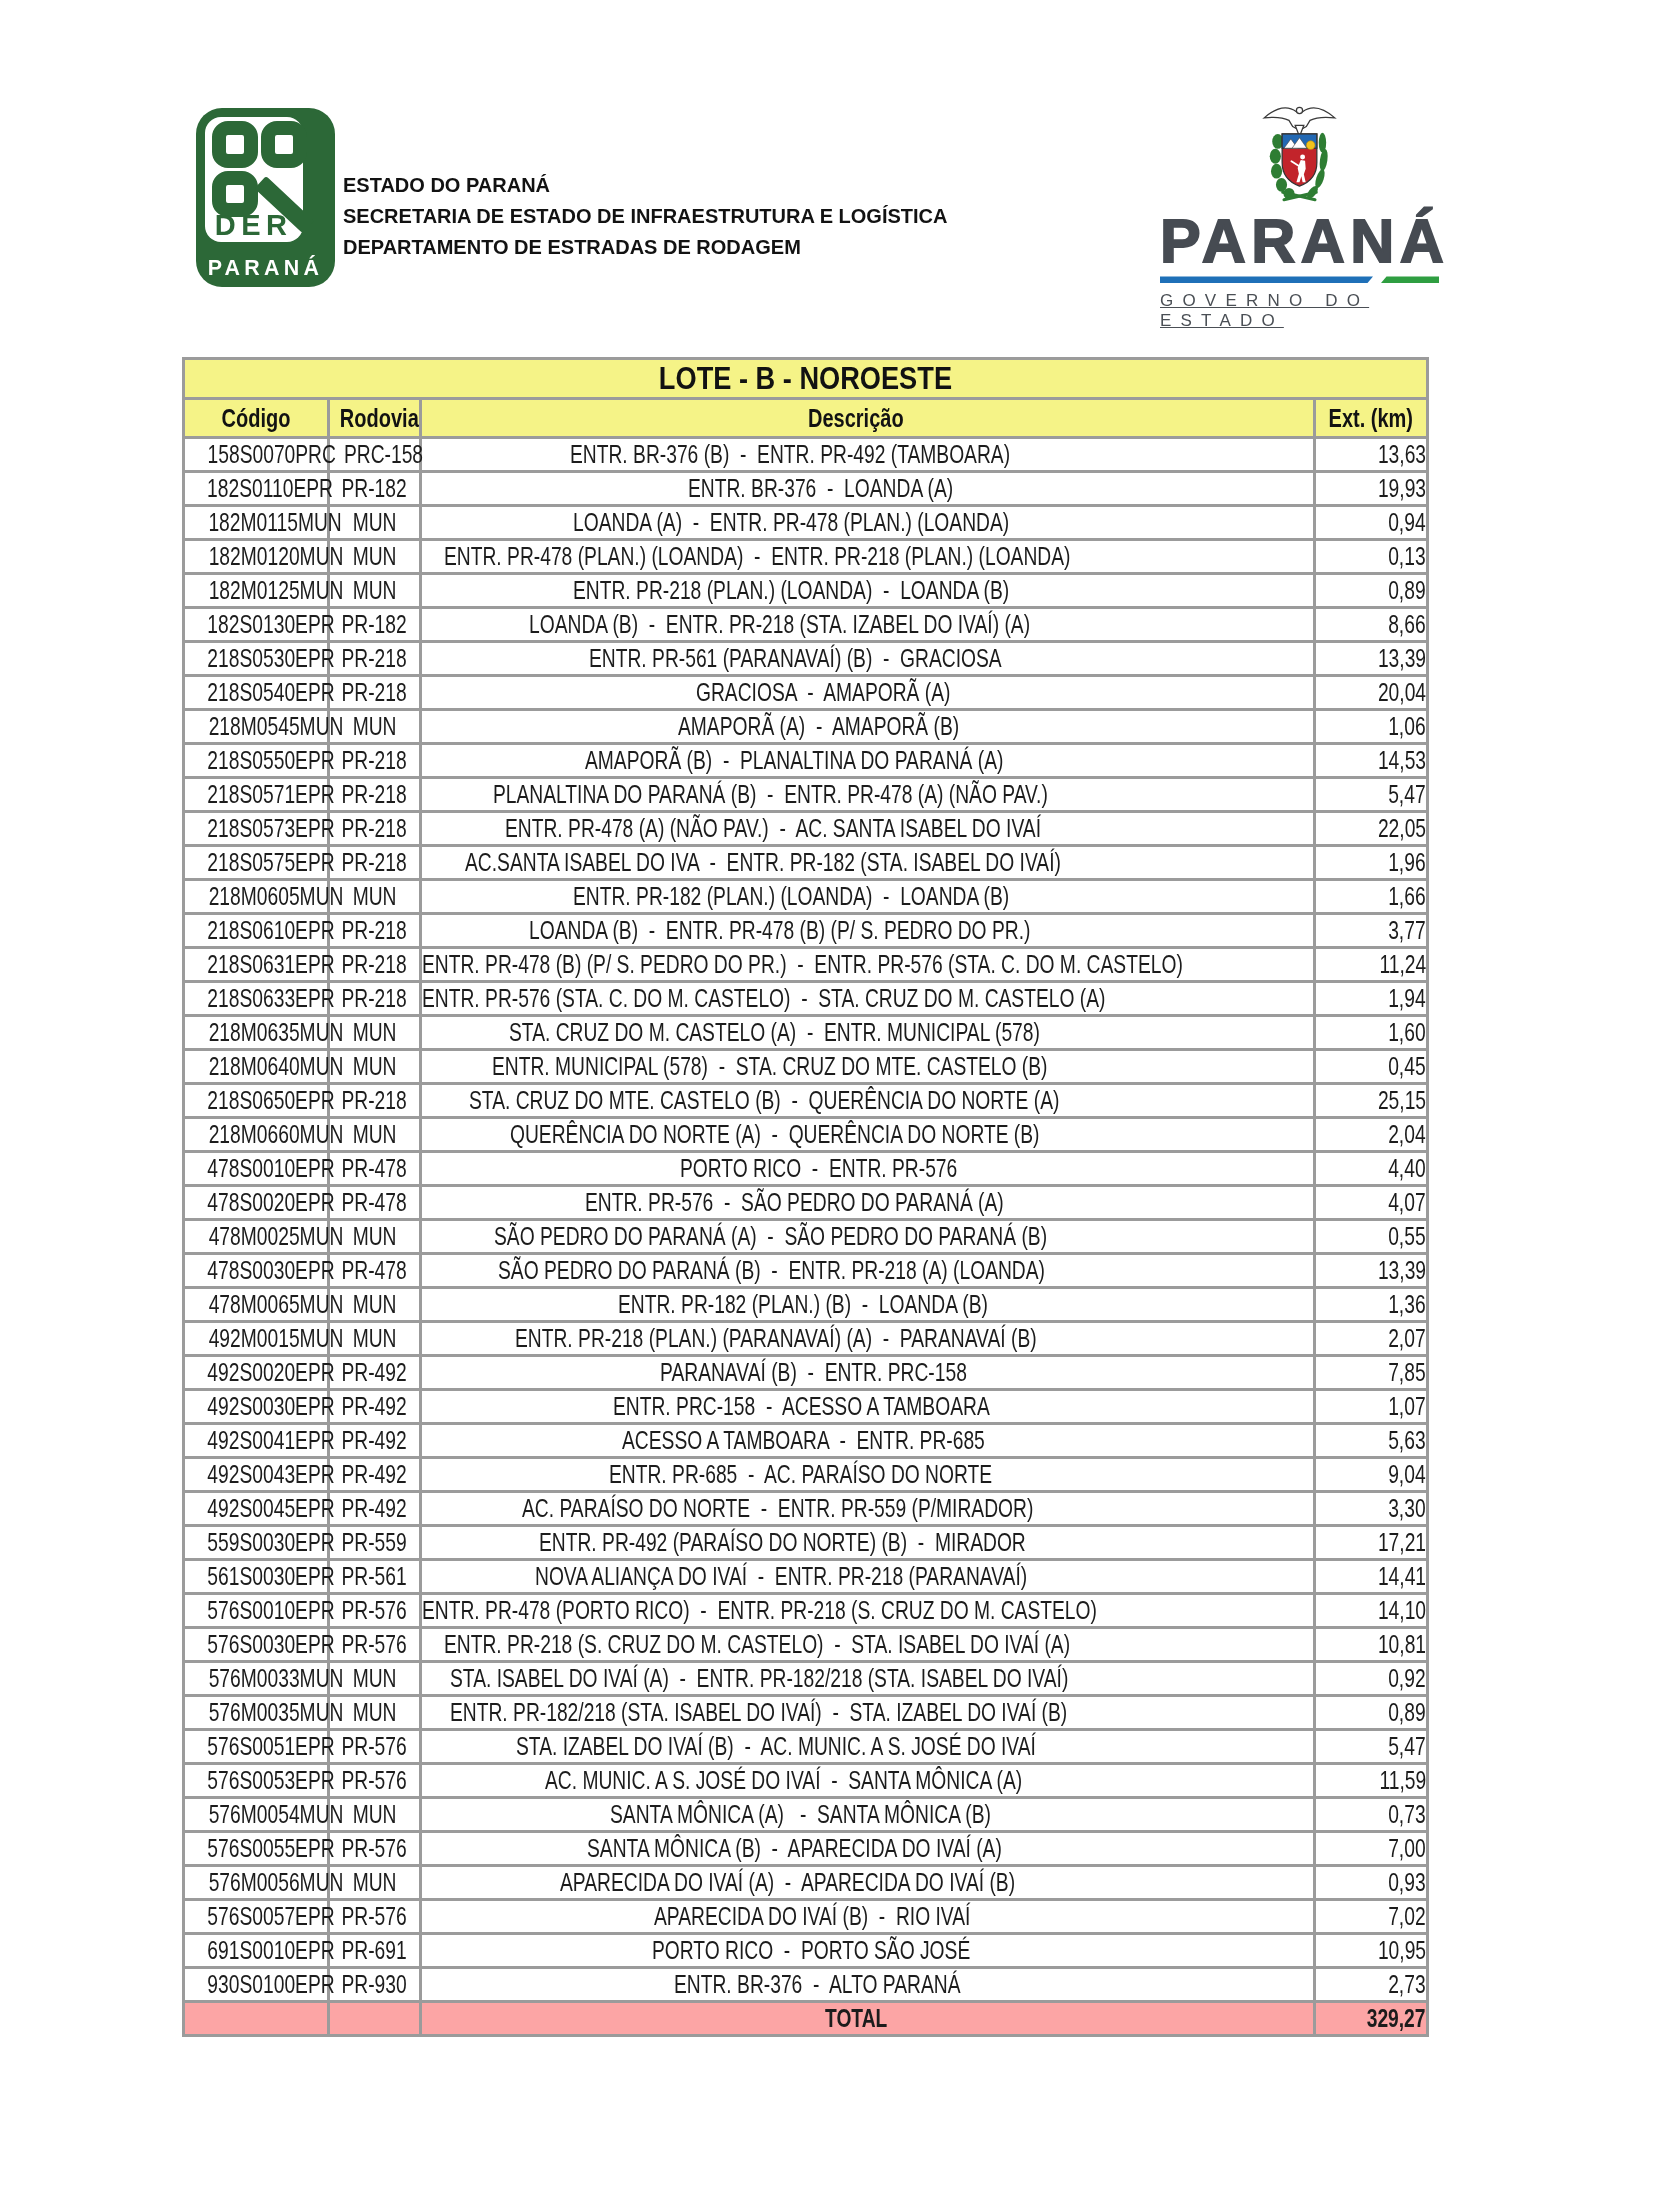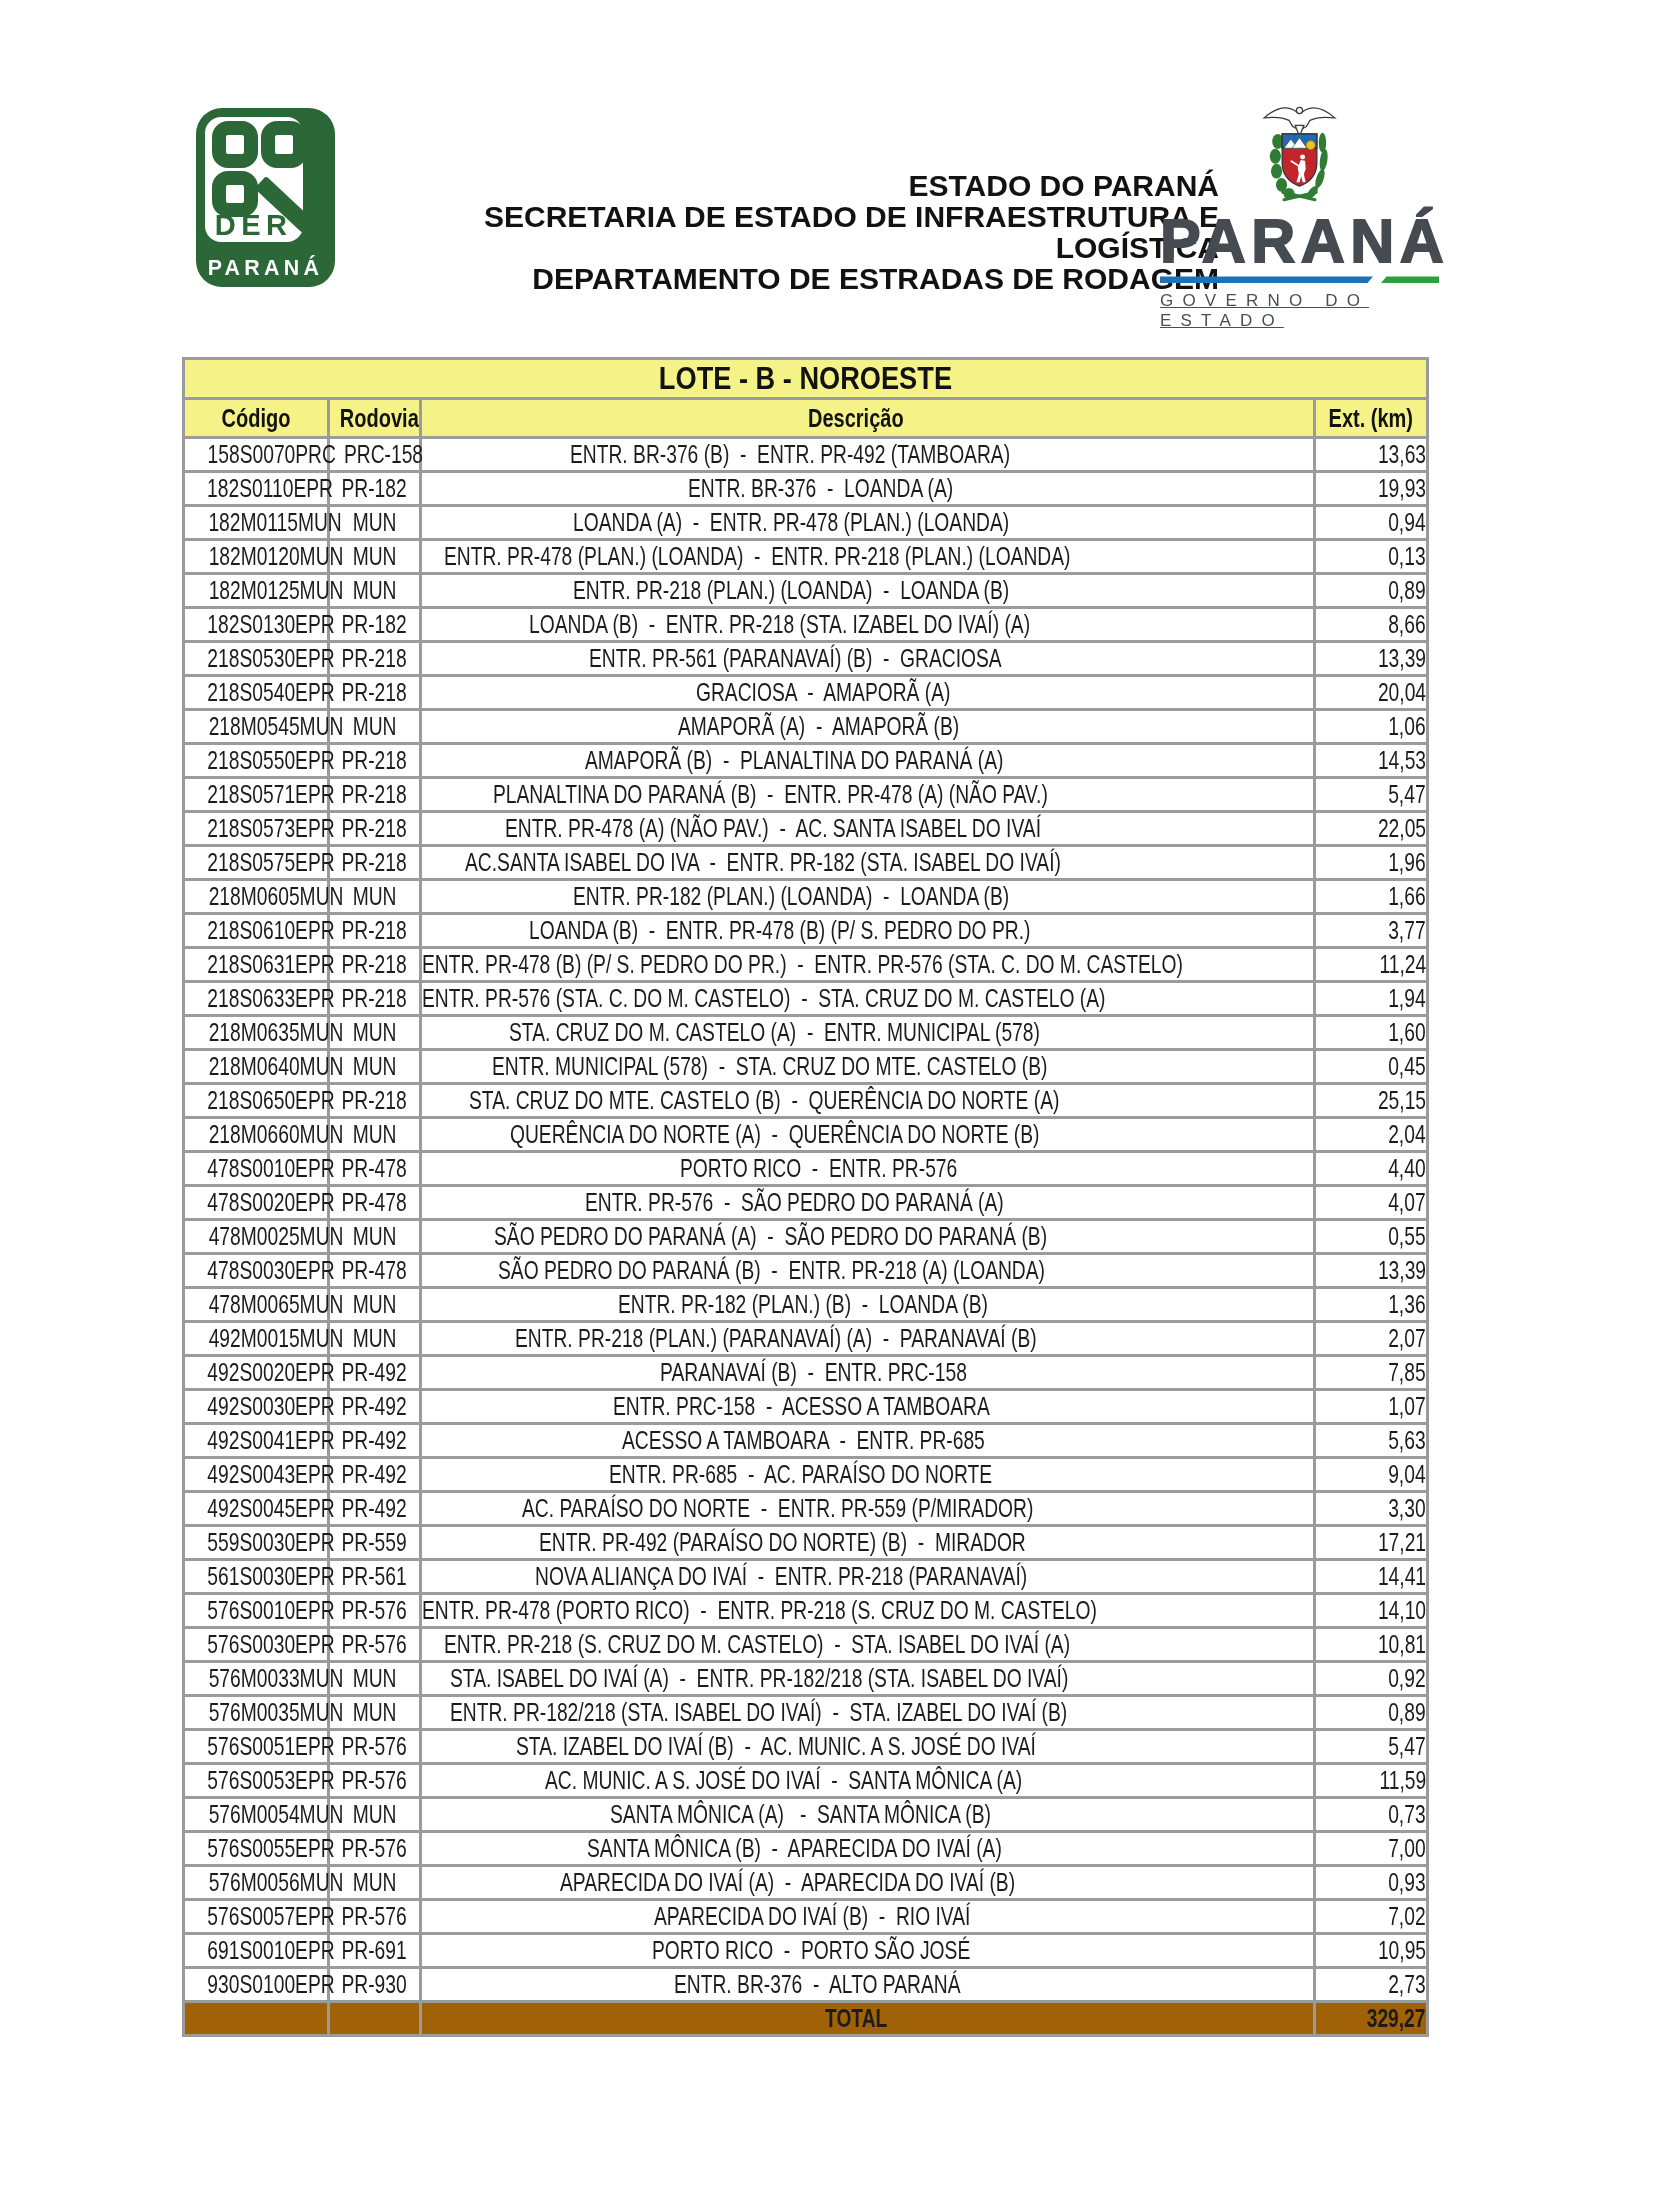--- a/index.html
+++ b/index.html
@@ -11,39 +11,39 @@
   .der-inner{position:absolute;left:8.6px;top:8.6px;width:98px;height:125px;background:#fff;border-radius:16px;}
   .lobe{position:absolute;width:18.4px;height:18.4px;background:#fff;border:14.7px solid #2C6837;border-radius:16px;}
   .lobe.b-top{left:7.4px;top:4.9px;}
   .lobe.b-bot{left:7.4px;top:54px;}
   .lobe.r-top{left:56px;top:4.9px;}
   .der-diag{position:absolute;left:61px;top:59px;width:66px;height:17px;background:#2C6837;border-radius:3.1px;transform:rotate(43deg);transform-origin:0 0;}
   .der-acronym{position:absolute;left:0;right:0;bottom:0;text-align:center;font-weight:bold;font-size:29px;letter-spacing:5.5px;color:#2C6837;}
   .der-band{position:absolute;left:0;right:0;bottom:0;height:37px;display:flex;align-items:center;justify-content:center;color:#fff;font-weight:bold;font-size:21.4px;letter-spacing:4.3px;}
 
   
-  .titles{position:absolute;left:343px;top:170px;width:876px;text-align:right;font-weight:bold;font-size:30px;line-height:31px;color:#121212;}
+  .titles{position:absolute;left:343px;top:170px;width:876px;text-align:left;font-weight:bold;font-size:20px;line-height:31px;color:#121212;}
 
   
   .gov{position:absolute;left:1160px;top:99px;width:279px;}
   .gov-arms{display:block;margin:0 auto;width:93px;height:109px;}
   .gov-word{margin-top:2.5px;text-align:center;font-weight:bold;font-size:61px;line-height:61px;letter-spacing:5.5px;margin-right:-5.5px;color:#464B52;-webkit-text-stroke:1.8px #464B52;}
   .gov-bar{margin-top:4.9px;height:6.7px;display:flex;}
   .gov-bar-blue{width:213px;background:#1F70B8;clip-path:polygon(0 0,100% 0,calc(100% - 5.5px) 100%,0 100%);}
   .gov-bar-gap{width:8px;}
   .gov-bar-green{flex:1;background:#2F9E41;clip-path:polygon(5.5px 0,100% 0,100% 100%,0 100%);}
   .gov-sub{margin-top:8px;text-align:left;font-size:17px;letter-spacing:9.2px;margin-right:-9.2px;color:#4A4F55;text-decoration:underline;}
 
   
   table.seg{position:absolute;left:182px;top:357px;width:1244px;border-collapse:collapse;table-layout:fixed;}
   table.seg td,table.seg th{border:3.1px solid #9B9B9B;border-top-width:3.7px;border-bottom-width:3.7px;padding:0;overflow:visible;vertical-align:middle;}
   .title-row th{background:#F5F387;height:37px;text-align:center;}
   .head-row th{background:#F5F387;height:36px;}
   tbody td{height:30px;background:#fff;}
-  .total-row td{background:#a16207;height:31px;border-bottom-width:4.9px;margin-left:8px;}
+  .total-row td{background:#fca5a5;height:31px;border-bottom-width:4.9px;margin-left:8px;}
 
   .c-code,.c-rod{text-align:center;}
   .c-desc{text-align:center;padding-left:6.1px;}
   .c-ext{text-align:right;padding-right:12.3px;}
   th.c-ext{text-align:center;padding-right:0;}
 
   .tx{display:inline-block;white-space:pre;font-size:26px;color:#1C1C1C;transform:scaleX(.74);transform-origin:center center;}
   .c-desc .tx{transform-origin:left center;}
   td.c-ext .tx{transform-origin:right center;}
   .hx{display:inline-block;white-space:pre;font-weight:bold;font-size:25px;color:#121212;transform:scaleX(.8);transform-origin:center center;}

